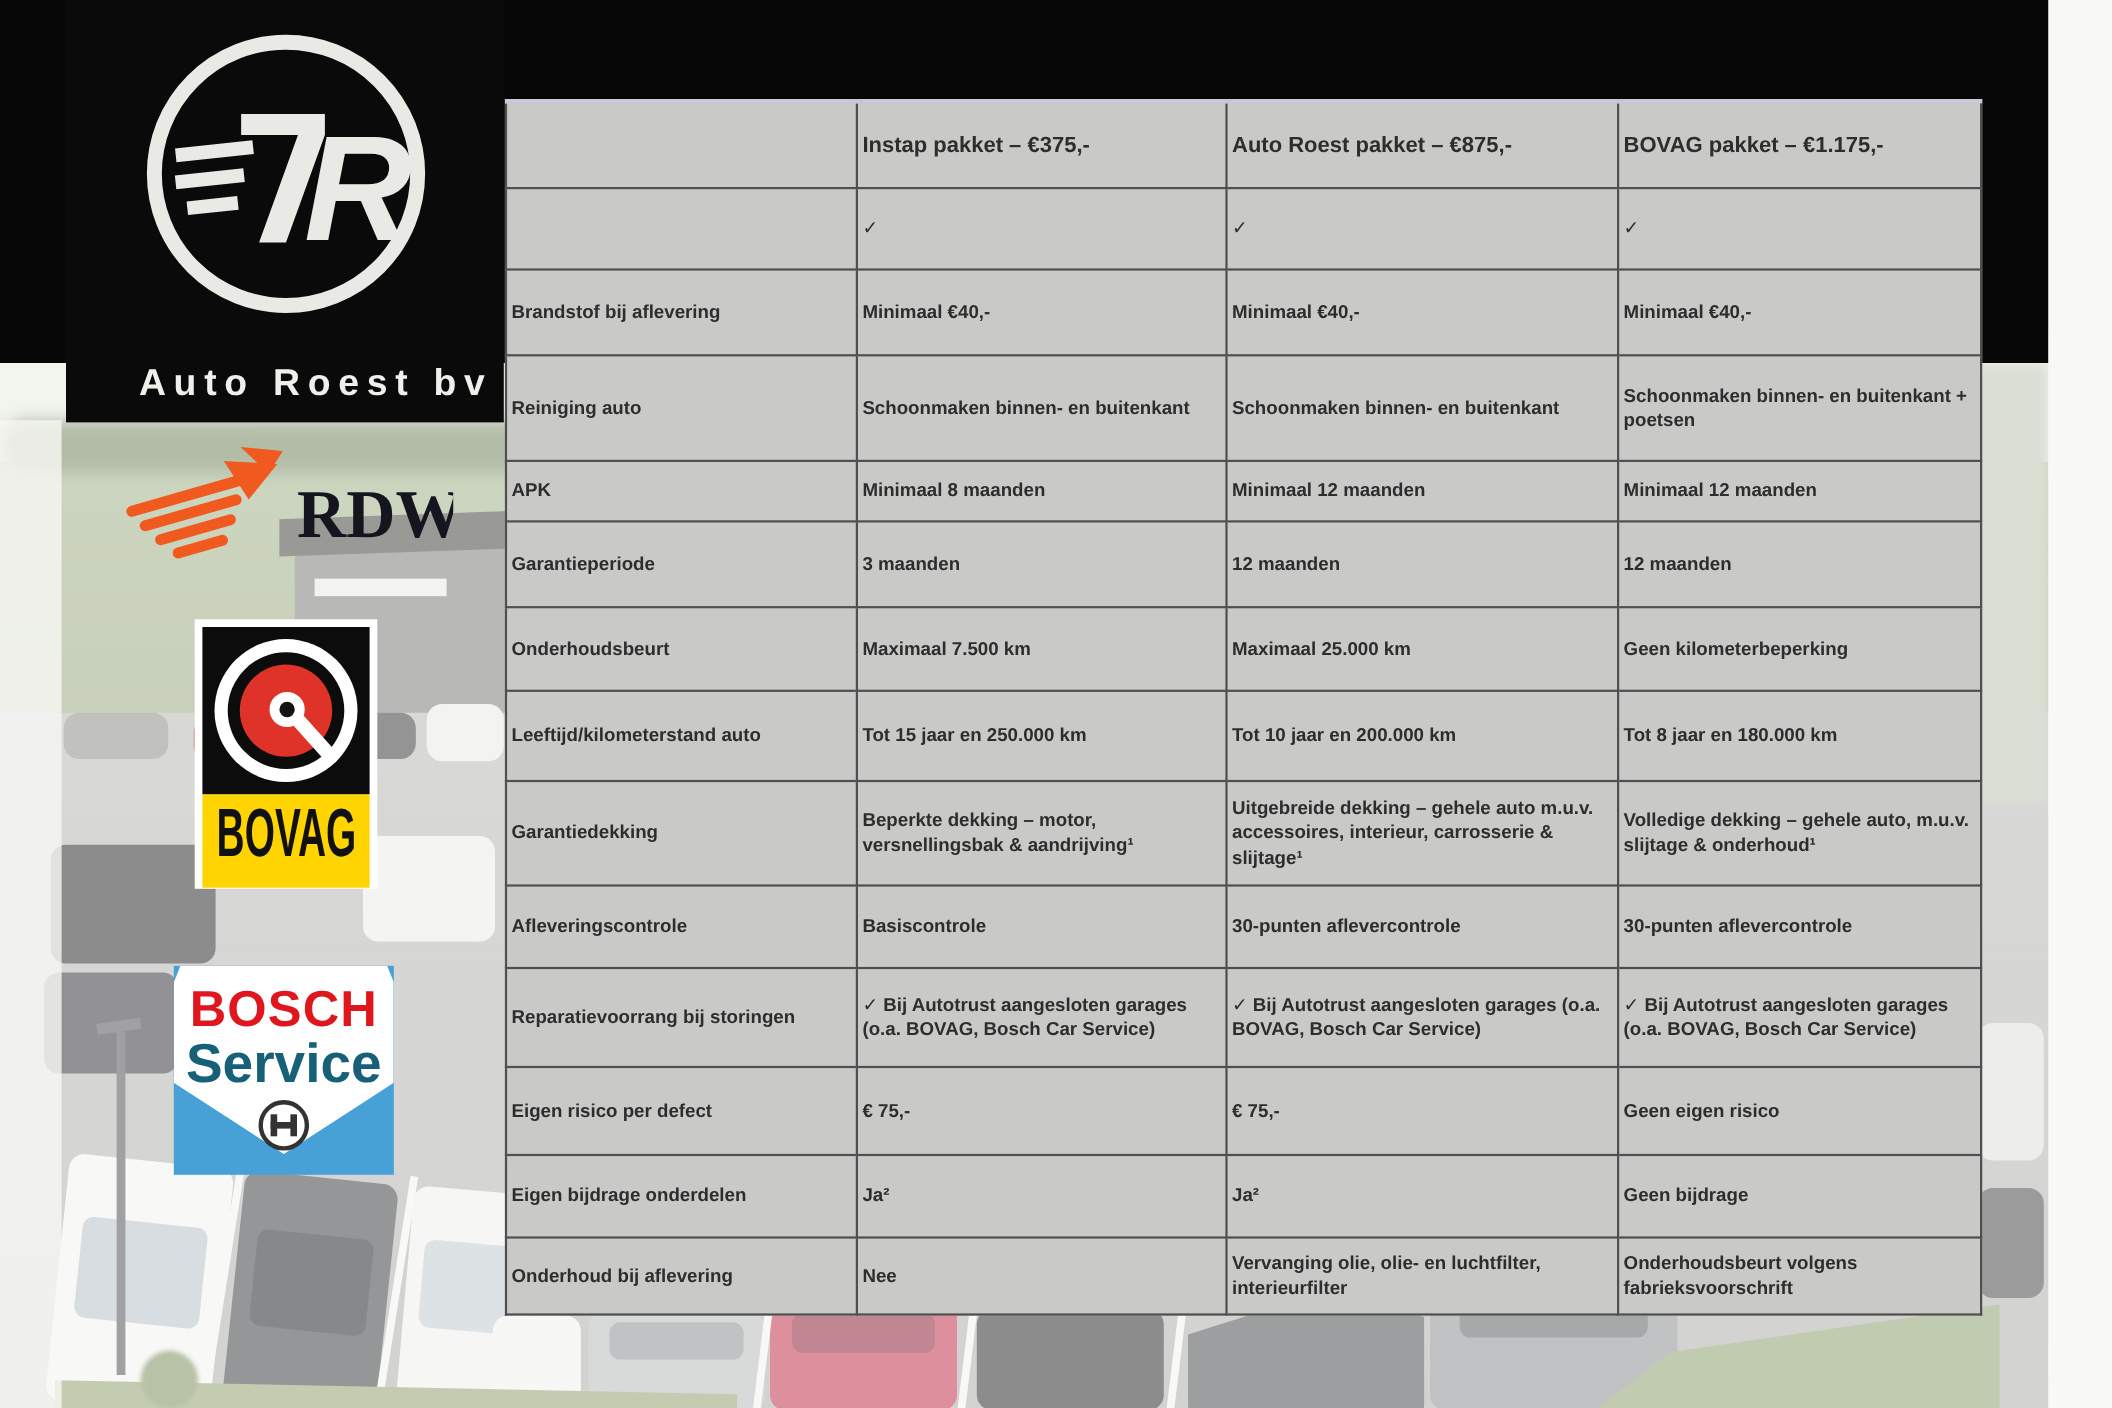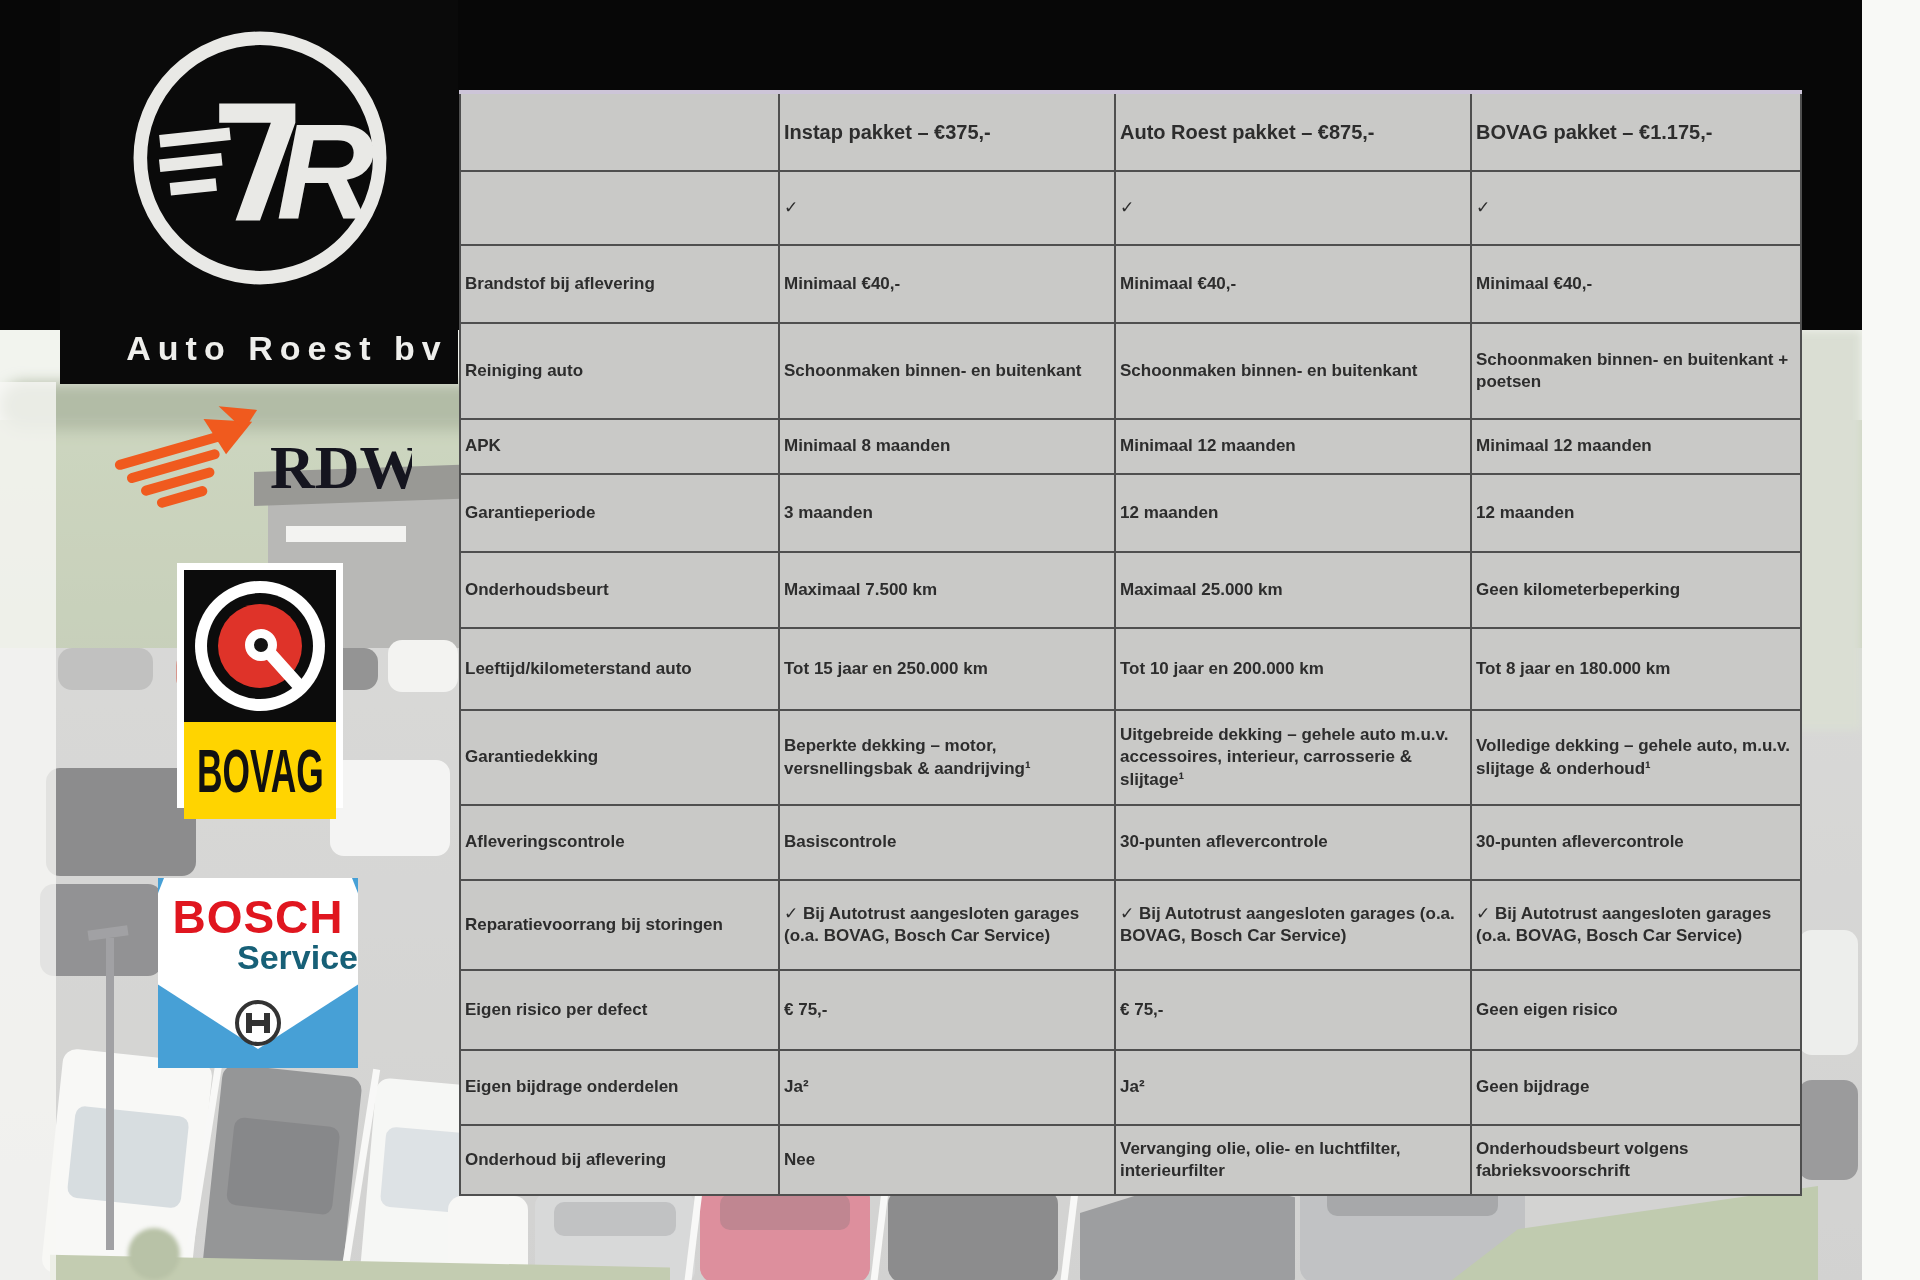--- a/index.html
+++ b/index.html
@@ -55,33 +55,33 @@
   .bovag{position:absolute;left:177px;top:563px;width:166px;height:245px;background:#fff;
          padding:7px;box-sizing:border-box;z-index:8;}
   .bovag-top{position:relative;width:152px;height:152px;background:#0c0c0c;}
   .bv-c1{position:absolute;left:11px;top:11px;width:130px;height:130px;background:#fff;border-radius:50%;}
   .bv-c2{position:absolute;left:12px;top:12px;width:106px;height:106px;background:#0c0c0c;border-radius:50%;}
   .bv-c3{position:absolute;left:23px;top:23px;width:84px;height:84px;background:#df3329;border-radius:50%;}
   .bv-arm{position:absolute;left:59px;top:62px;width:13px;height:58px;background:#fff;
           border-radius:4px;transform:rotate(-42deg);transform-origin:50% 0;}
   .bv-donut{position:absolute;left:50px;top:48px;width:14px;height:14px;border:9px solid #fff;
             border-radius:50%;background:#141414;}
-  .bovag-bottom{width:152px;height:97px;background:#ffd400;display:flex;align-items:center;
+  .bovag-bottom{width:152px;height:85px;background:#ffd400;display:flex;align-items:flex-start;
                 justify-content:center;overflow:hidden;}
   .bovag-bottom span{font-size:62px;font-weight:700;color:#111;transform:scale(0.57,1.0);
                      letter-spacing:0px;}
 
   
   .bosch{position:absolute;left:158px;top:878px;width:200px;height:190px;background:#47a0d6;z-index:8;}
   .bosch-shield{position:absolute;inset:0;background:#fff;
       clip-path:polygon(3% 0,97% 0,100% 8%,100% 56%,50% 90%,0 56%,0 8%);}
   .bosch-l1{position:absolute;left:0;top:12px;width:100%;text-align:center;color:#e0161f;
             font-size:46px;font-weight:700;letter-spacing:1px;}
-  .bosch-l2{position:absolute;left:0;top:60px;width:100%;text-align:right;color:#176077;
-            font-size:34px;font-weight:700;}
+  .bosch-l2{position:absolute;left:0;top:60px;width:100%;text-align:center;color:#176077;
+            font-size:50px;font-weight:700;}
   .armature{position:absolute;left:77px;top:122px;width:46px;height:46px;border:4px solid #333;
             border-radius:50%;box-sizing:border-box;}
   .armature i{position:absolute;background:#333;}
   .arm-l{left:7px;top:9px;width:6px;height:20px;}
   .arm-r{right:7px;top:9px;width:6px;height:20px;}
   .arm-m{left:7px;top:16px;width:24px;height:6px;}
 
   
   .pakket-table{position:absolute;left:459px;top:90px;width:1341px;z-index:7;
                 border-collapse:collapse;table-layout:fixed;background:#c9c9c7;

